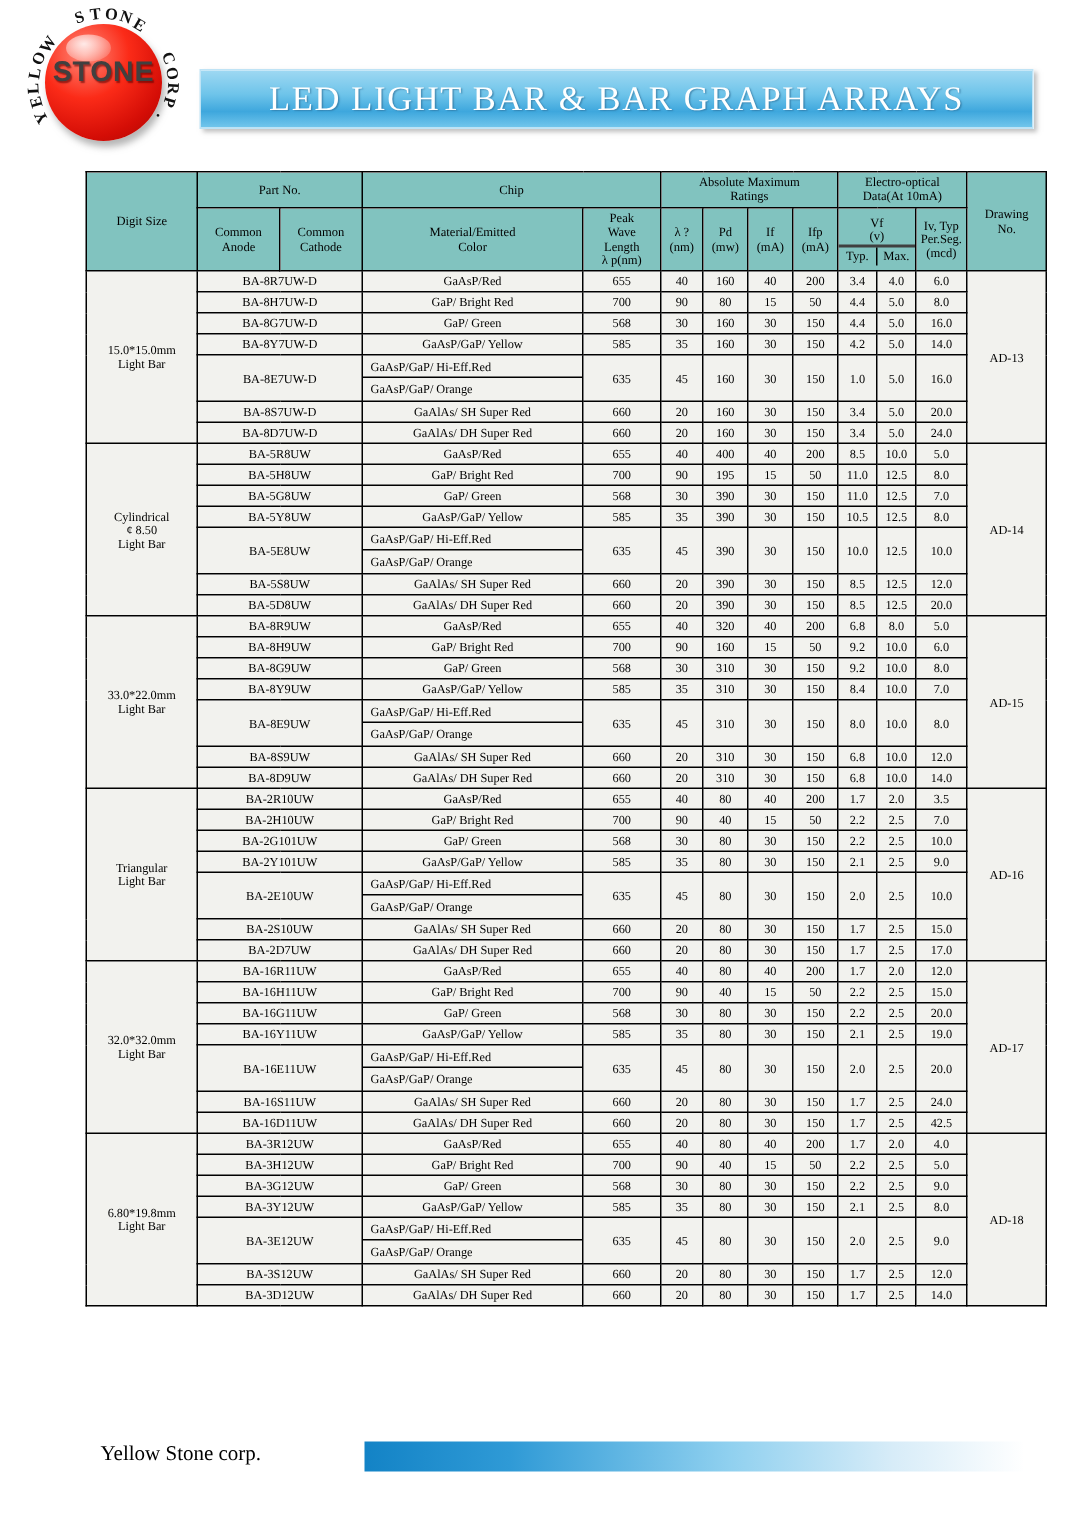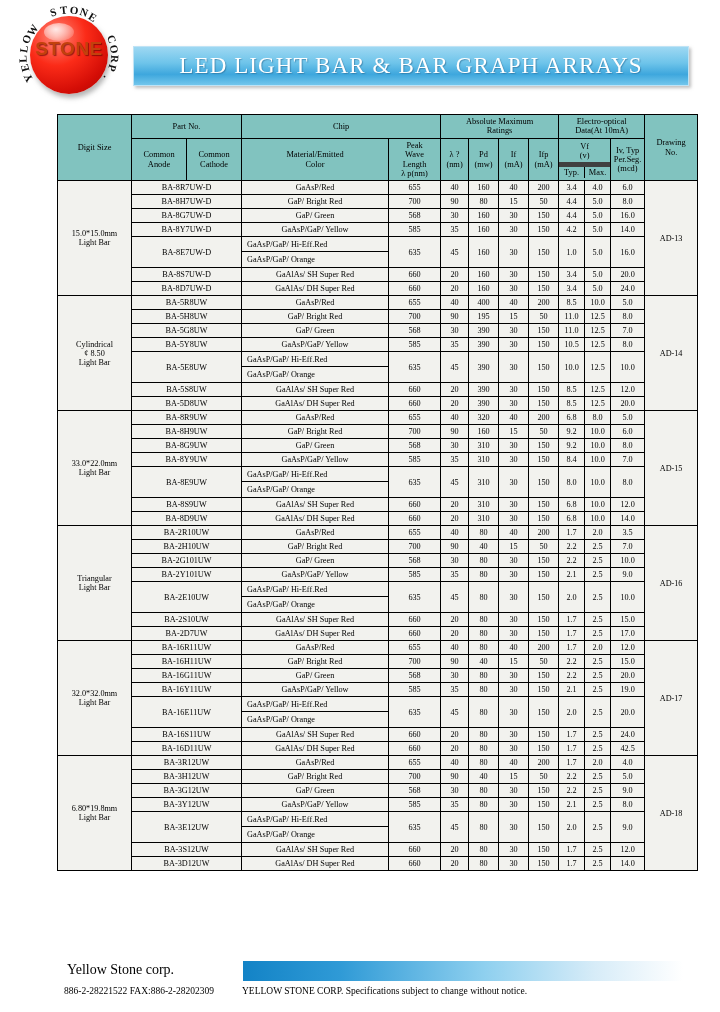--- a/index.html
+++ b/index.html
@@ -37,21 +37,21 @@
   }
   #logo-stone-text {
     position: absolute;
     left: 22px; top: 30px;
     width: 78px;
     text-align: center;
     font-family: "Liberation Sans", sans-serif;
     font-weight: bold;
     font-size: 19px;
     letter-spacing: 0.5px;
-    color: #c2410c;
+    color: #404040;
     text-shadow: 1px 1px 1px rgba(90,0,0,0.6);
   }
   .arc-ch {
     position: absolute;
     font-family: "Liberation Serif", serif;
     font-weight: bold;
     font-size: 11px;
     color: #111;
     transform-origin: center center;
     white-space: pre;
@@ -279,21 +279,21 @@
         </th>
         <th>
           <span>If</span><br>
           <span>(mA)</span>
         </th>
         <th>
           <span>Ifp</span><br>
           <span>(mA)</span>
         </th>
         <th colspan="2" style="padding:0">
-          <div style="border-bottom:5px solid #404040;padding:1px 0">
+          <div style="border-bottom:2px solid #404040;padding:1px 0">
             <span>Vf</span><br>
             <span>(v)</span>
           </div>
           <div style="display:flex">
             <div style="flex:1;border-right:1px solid #000;padding:1px 0">Typ.</div>
             <div style="flex:1;padding:1px 0">Max.</div>
           </div>
         </th>
         <th>
           <span>Iv, Typ</span><br>
@@ -856,17 +856,13 @@
           <td class="num">2.5</td>
           <td class="num">14.0</td>
         </tr>
       </tbody>
   </table>
 </div>
 
 <div id="footer">
   <div id="footer-url-bar"></div>
   <div id="footer-company">Yellow Stone corp.</div>
-  <div id="footer-line2">
-    <span id="footer-phone">886-2-28221522 FAX:886-2-28202309</span>
-    <span>YELLOW  STONE CORP. Specifications subject to change without notice.</span>
-  </div>
 </div>
 
 </body></html>

